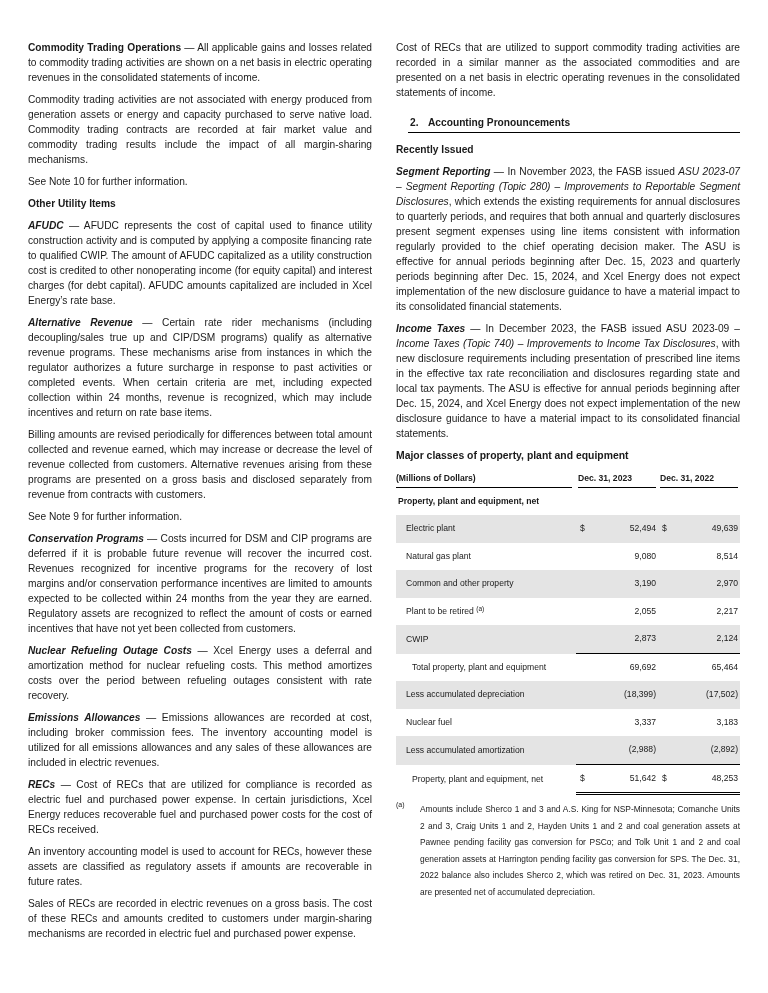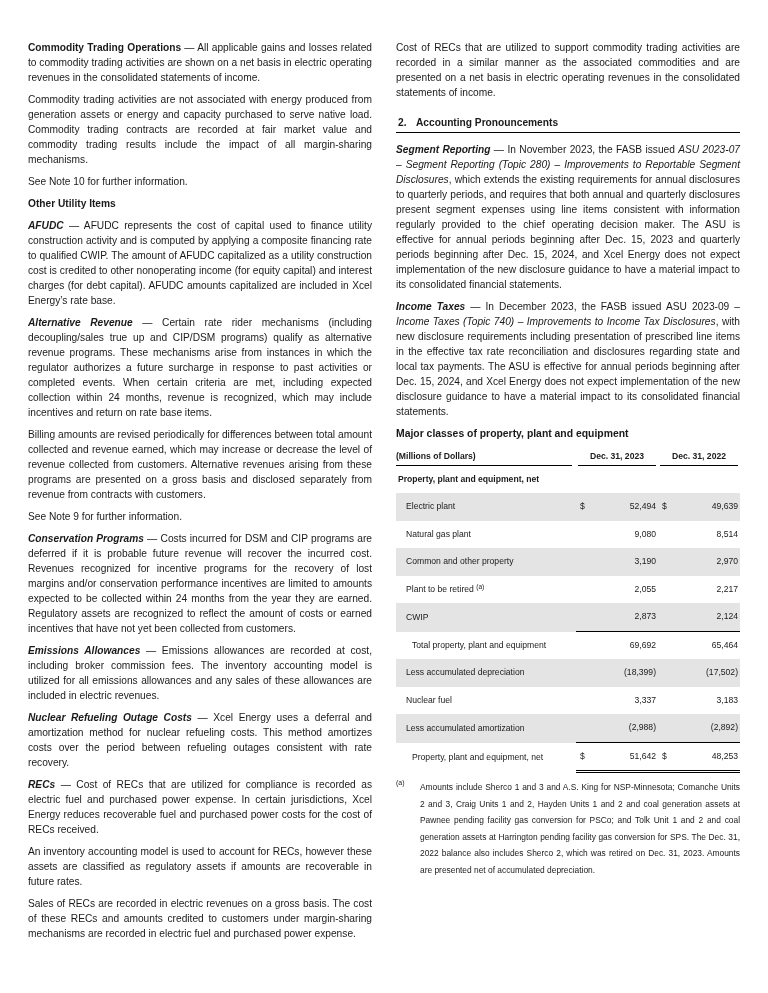--- a/index.html
+++ b/index.html
@@ -6,27 +6,27 @@
   body { width: 768px; height: 993px; position: relative; overflow: hidden;
          font-family: "Liberation Sans", sans-serif; color: #1a1a1a; }
   .col { position: absolute; top: 40px; width: 344px; font-size: 10.2px; line-height: 15px; }
   .col-left { left: 28px; }
   .col-right { left: 396px; }
   p { margin: 0 0 7px 0; text-align: justify; }
   .bi { font-weight: bold; font-style: italic; }
   .b { font-weight: bold; }
   .i { font-style: italic; }
   .subhead { font-weight: bold; margin: 0 0 7px 0; }
-  .section { font-weight: bold; border-bottom: 1.5px solid #000; padding: 3px 0 2px 2px; margin: 12px 0 9px 0; }
+  .section { font-weight: bold; border-bottom: 1.5px solid #000; padding: 3px 0 2px 2px; margin: 12px 0 9px 12px; }
   .section .num { display: inline-block; width: 18px; }
   .table-title { font-weight: bold; font-size: 10.4px; margin: 4px 0 9px 0; }
   table { border-collapse: separate; border-spacing: 0; width: 344px; font-size: 8.6px; line-height: 13.5px; }
   th { font-weight: bold; text-align: left; padding: 0; height: 14px; vertical-align: bottom; }
   th.hdr-lbl span { display: block; border-bottom: 1px solid #000; padding-bottom: 1px; margin-right: 4px; }
-  th.hdr-yr span { display: block; border-bottom: 1px solid #000; padding-bottom: 1px; text-align: center; margin: 0 2px; }
+  th.hdr-yr span { display: block; border-bottom: 1px solid #000; padding-bottom: 1px; margin: 0 2px; }
   td { padding: 7px 0; height: 13px; }
   tr.shade td { background: #e4e4e4; }
   td.lbl { padding-left: 10px; }
   td.lbl.group { padding-left: 2px; font-weight: bold; }
   td.lbl.sub { padding-left: 16px; }
   td.dollar { width: 14px; padding-left: 4px; }
   td.val { text-align: right; padding-right: 2px; width: 62px; }
   .ul-single td.c { border-bottom: 1px solid #000; }
   .double td.c { border-bottom: 3px double #000; }
   .footnote { position: relative; font-size: 8.4px; line-height: 16.5px; margin-top: 6px; padding-left: 24px; text-align: justify; }
@@ -40,33 +40,34 @@
 <div class="col col-left">
   <p><span class="b">Commodity Trading Operations</span><span> — All applicable gains and losses related to commodity trading activities are shown on a net basis in electric operating revenues in the consolidated statements of income.</span></p>
   <p>Commodity trading activities are not associated with energy produced from generation assets or energy and capacity purchased to serve native load. Commodity trading contracts are recorded at fair market value and commodity trading results include the impact of all margin-sharing mechanisms.</p>
   <p>See Note 10 for further information.</p>
   <div class="subhead">Other Utility Items</div>
   <p><span class="bi">AFUDC</span><span> — AFUDC represents the cost of capital used to finance utility construction activity and is computed by applying a composite financing rate to qualified CWIP. The amount of AFUDC capitalized as a utility construction cost is credited to other nonoperating income (for equity capital) and interest charges (for debt capital). AFUDC amounts capitalized are included in Xcel Energy’s rate base.</span></p>
   <p><span class="bi">Alternative Revenue</span><span> — Certain rate rider mechanisms (including decoupling/sales true up and CIP/DSM programs) qualify as alternative revenue programs. These mechanisms arise from instances in which the regulator authorizes a future surcharge in response to past activities or completed events. When certain criteria are met, including expected collection within 24 months, revenue is recognized, which may include incentives and return on rate base items.</span></p>
   <p>Billing amounts are revised periodically for differences between total amount collected and revenue earned, which may increase or decrease the level of revenue collected from customers. Alternative revenues arising from these programs are presented on a gross basis and disclosed separately from revenue from contracts with customers.</p>
   <p>See Note 9 for further information.</p>
   <p><span class="bi">Conservation Programs</span><span> — Costs incurred for DSM and CIP programs are deferred if it is probable future revenue will recover the incurred cost. Revenues recognized for incentive programs for the recovery of lost margins and/or conservation performance incentives are limited to amounts expected to be collected within 24 months from the year they are earned. Regulatory assets are recognized to reflect the amount of costs or earned incentives that have not yet been collected from customers.</span></p>
+  <p><span class="bi">Nuclear Refueling Outage Costs</span><span> — Xcel Energy uses a deferral and amortization method for nuclear refueling costs. This method amortizes costs over the period between refueling outages consistent with rate recovery.</span></p>
   <p><span class="bi">Emissions Allowances</span><span> — Emissions allowances are recorded at cost, including broker commission fees. The inventory accounting model is utilized for all emissions allowances and any sales of these allowances are included in electric revenues.</span></p>
-  <p><span class="bi">Nuclear Refueling Outage Costs</span><span> — Xcel Energy uses a deferral and amortization method for nuclear refueling costs. This method amortizes costs over the period between refueling outages consistent with rate recovery.</span></p>
   <p><span class="bi">RECs</span><span> — Cost of RECs that are utilized for compliance is recorded as electric fuel and purchased power expense. In certain jurisdictions, Xcel Energy reduces recoverable fuel and purchased power costs for the cost of RECs received.</span></p>
   <p>An inventory accounting model is used to account for RECs, however these assets are classified as regulatory assets if amounts are recoverable in future rates.</p>
   <p>Sales of RECs are recorded in electric revenues on a gross basis. The cost of these RECs and amounts credited to customers under margin-sharing mechanisms are recorded in electric fuel and purchased power expense.</p>
 </div>
 
 <div class="col col-right">
   <p>Cost of RECs that are utilized to support commodity trading activities are recorded in a similar manner as the associated commodities and are presented on a net basis in electric operating revenues in the consolidated statements of income.</p>
 
   <div class="section">
     <span class="num">2.</span><span>Accounting Pronouncements</span>
   </div>
+  <div class="subhead">Recently Issued</div>
 
   <p><span class="bi">Segment Reporting</span><span> — In November 2023, the FASB issued </span><span class="i">ASU 2023-07 – Segment Reporting (Topic 280) – Improvements to Reportable Segment Disclosures</span><span>, which extends the existing requirements for annual disclosures to quarterly periods, and requires that both annual and quarterly disclosures present segment expenses using line items consistent with information regularly provided to the chief operating decision maker. The ASU is effective for annual periods beginning after Dec. 15, 2023 and quarterly periods beginning after Dec. 15, 2024, and Xcel Energy does not expect implementation of the new disclosure guidance to have a material impact to its consolidated financial statements.</span></p>
 
   <p><span class="bi">Income Taxes</span><span> — In December 2023, the FASB issued ASU 2023-09 – </span><span class="i">Income Taxes (Topic 740) – Improvements to Income Tax Disclosures</span><span>, with new disclosure requirements including presentation of prescribed line items in the effective tax rate reconciliation and disclosures regarding state and local tax payments. The ASU is effective for annual periods beginning after Dec. 15, 2024, and Xcel Energy does not expect implementation of the new disclosure guidance to have a material impact to its consolidated financial statements.</span></p>
 
 
   <div class="table-title">Major classes of property, plant and equipment</div>
 
   <table>
     <thead>

